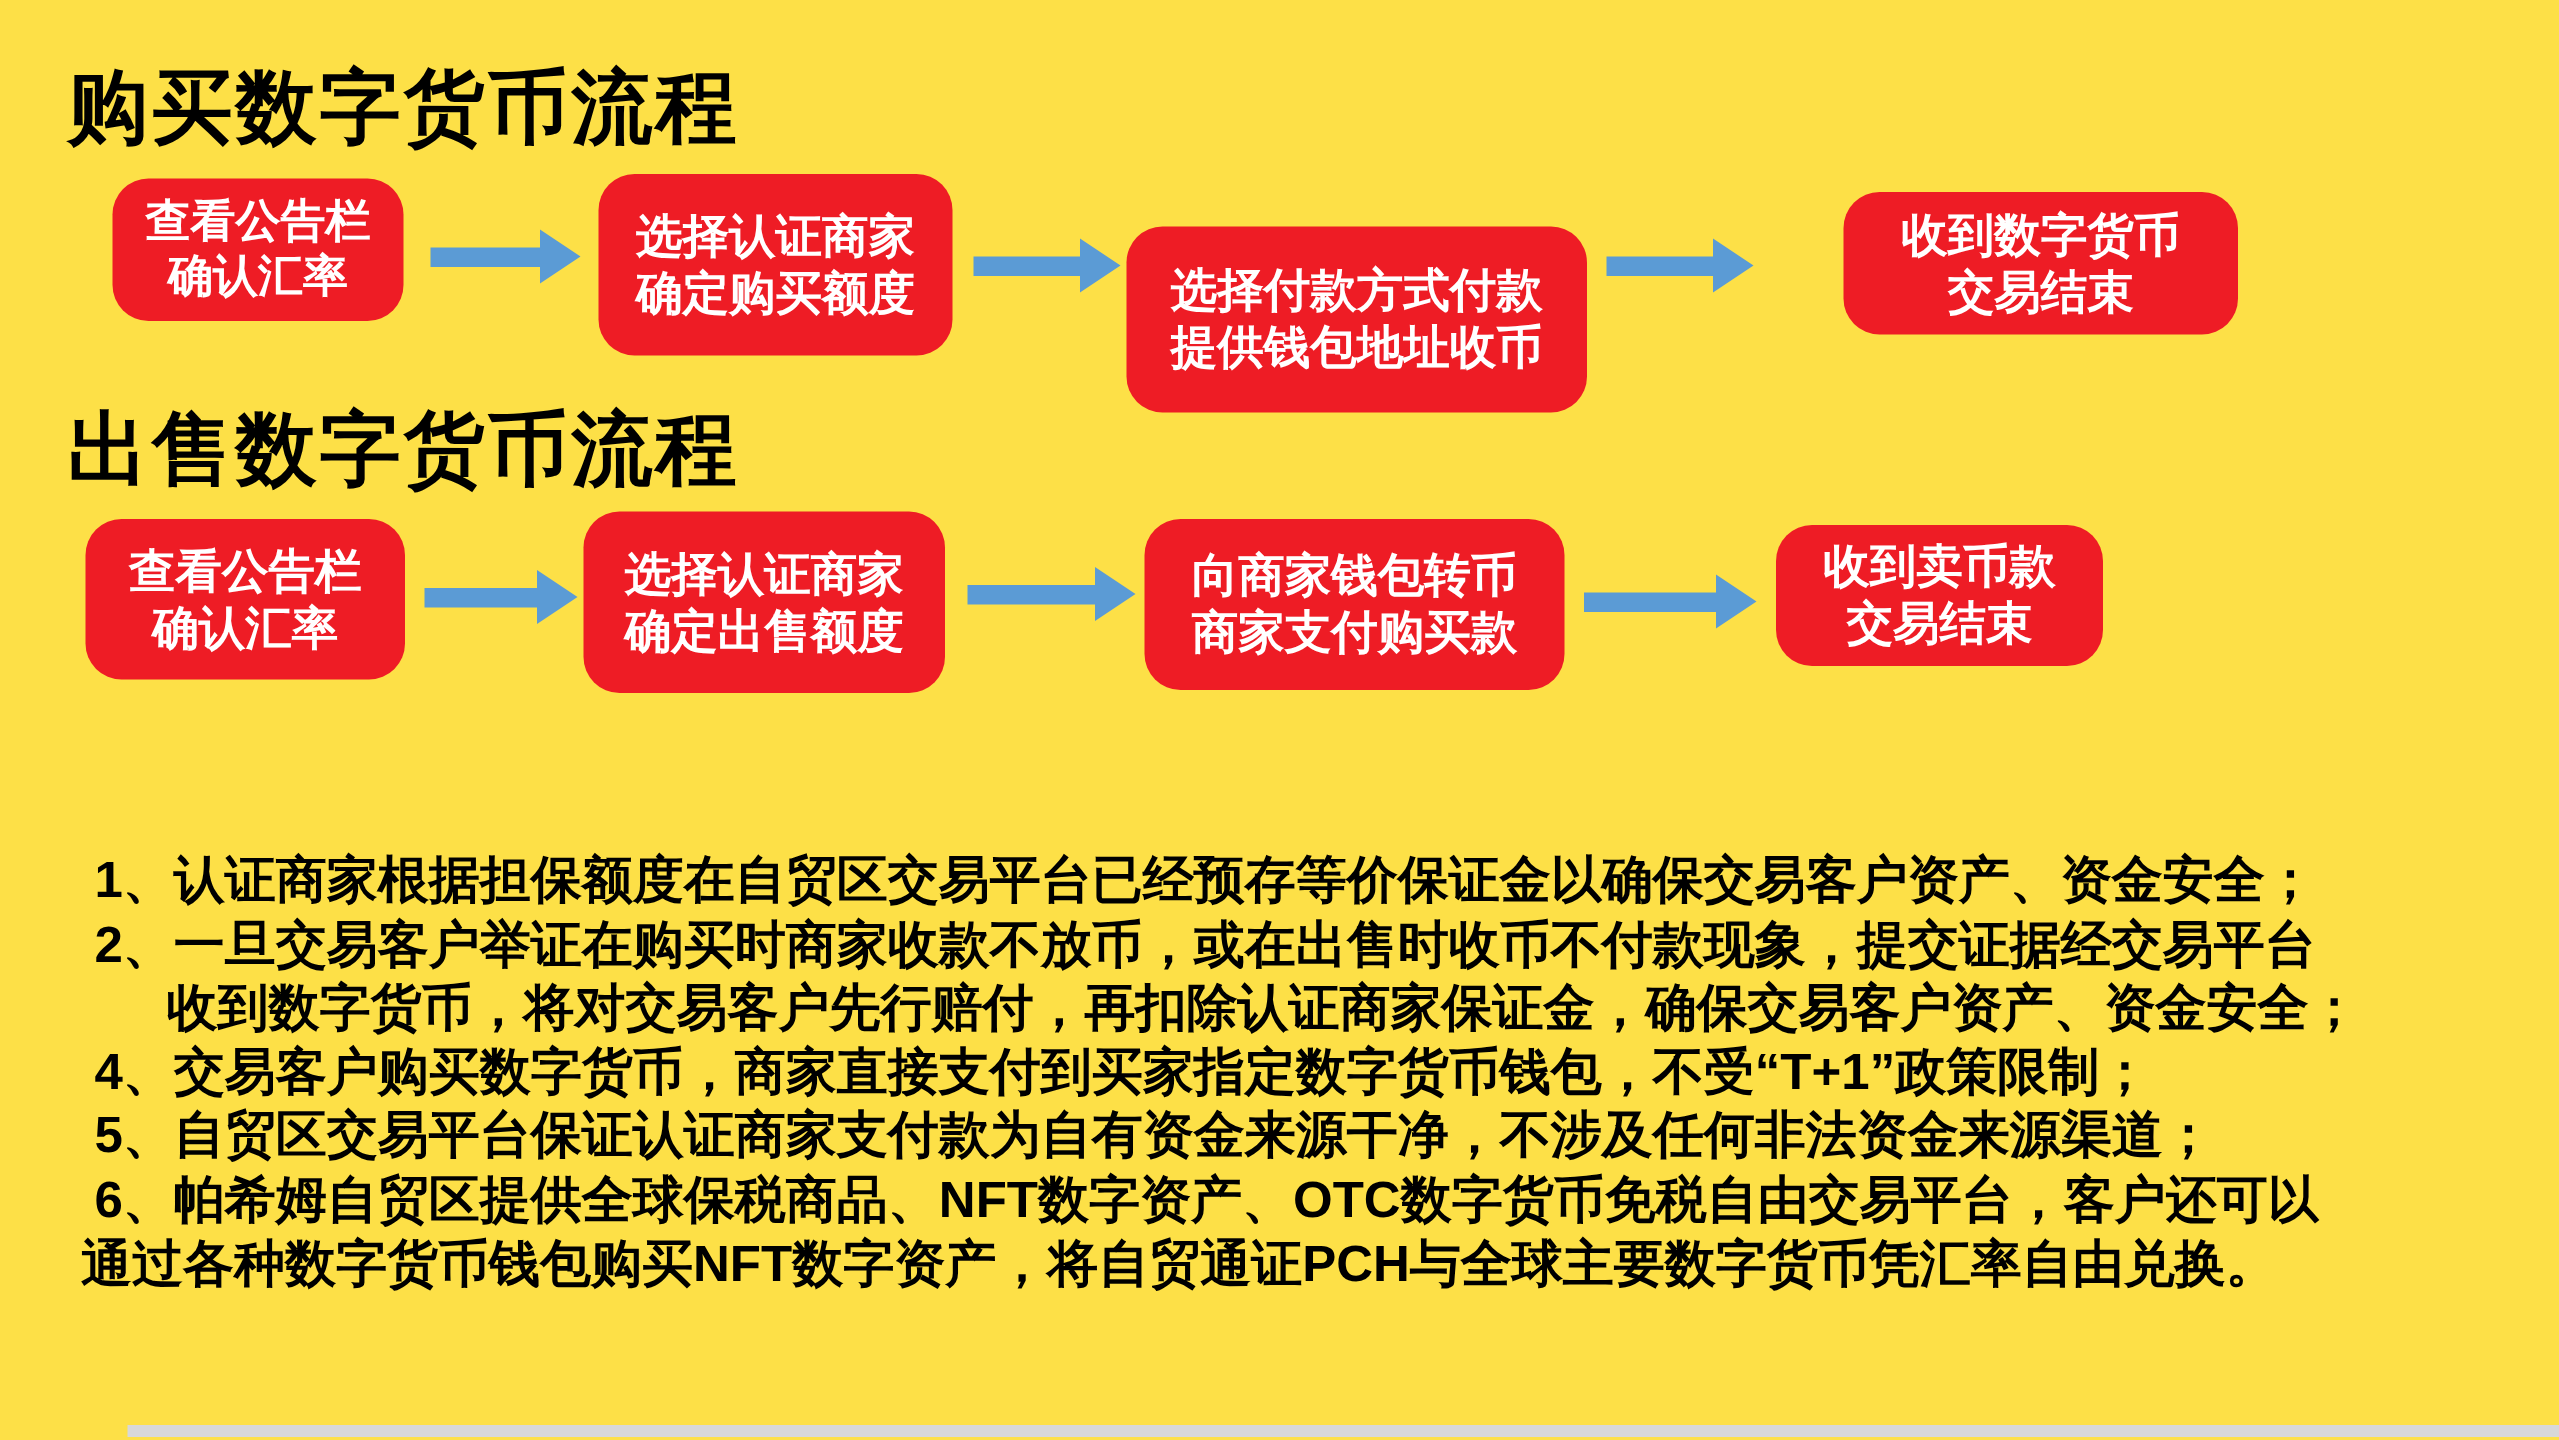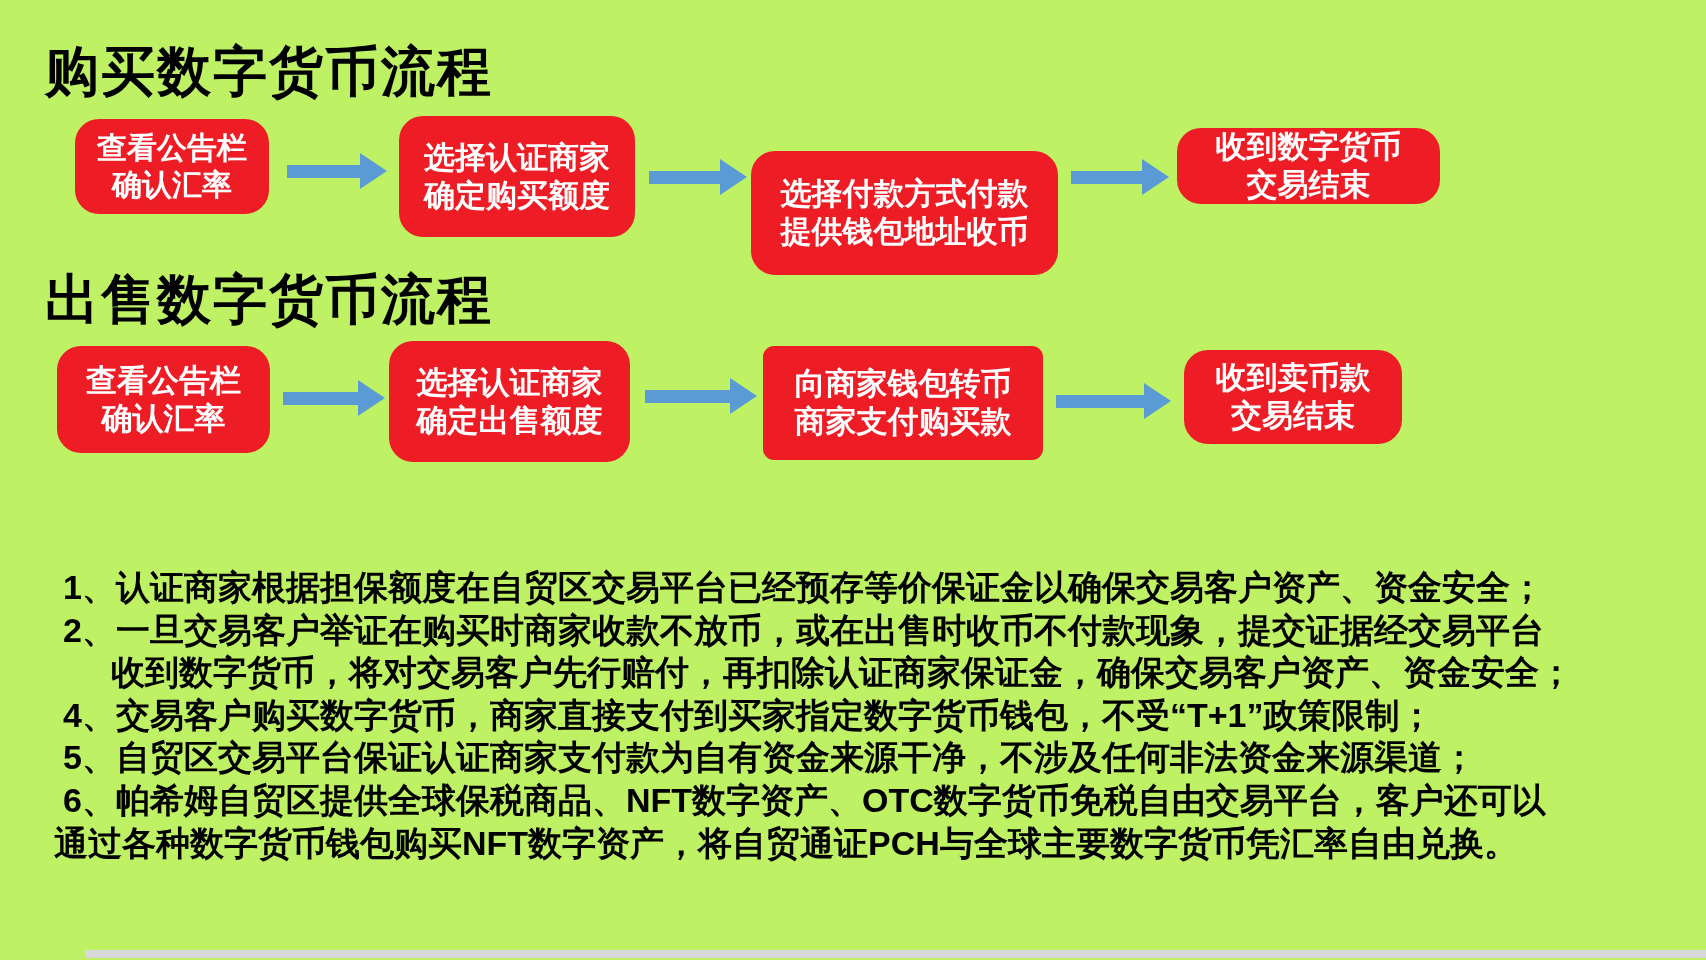--- a/index.html
+++ b/index.html
@@ -7,21 +7,21 @@
     --blue: #5b9bd5;
     --gray: #d8d8d8;
     --ink: #000000;
   }
   * { box-sizing: border-box; }
   html, body { margin: 0; padding: 0; background: #ffffff; }
   .canvas {
     position: relative;
     width: 1706px;
     height: 960px;
-    background: #bef264;
+    background: #fde047;
     overflow: hidden;
     font-family: "Liberation Sans", "DejaVu Sans", sans-serif;
     color: var(--ink);
   }
 
   
   .flow-title {
     position: absolute;
     margin: 0;
     font-size: 54px;
@@ -45,25 +45,25 @@
     display: flex;
     flex-direction: column;
     align-items: center;
     justify-content: center;
     text-align: center;
     white-space: nowrap;
   }
   .bs1 { left: 75px;   top: 119px; width: 194px; height: 95px;  font-size: 30px; }
   .bs2 { left: 399px;  top: 116px; width: 236px; height: 121px; }
   .bs3 { left: 751px;  top: 114px; width: 307px; height: 124px; margin-top: 37px; }
-  .bs4 { left: 1177px; top: 128px; width: 263px; height: 76px; }
+  .bs4 { left: 1229px; top: 128px; width: 263px; height: 95px; }
 
   .ss1 { left: 57px;   top: 346px; width: 213px; height: 107px; }
   .ss2 { left: 389px;  top: 341px; width: 241px; height: 121px; }
-  .ss3 { left: 763px;  top: 346px; width: 280px; height: 114px; border-radius: 11px; }
+  .ss3 { left: 763px;  top: 346px; width: 280px; height: 114px; }
   .ss4 { left: 1184px; top: 350px; width: 218px; height: 94px; }
 
   
   .arrow {
     position: absolute;
     height: 36px;
     display: flex;
     align-items: center;
   }
   .arrow .shaft { flex: 1; height: 13px; background: var(--blue); }

